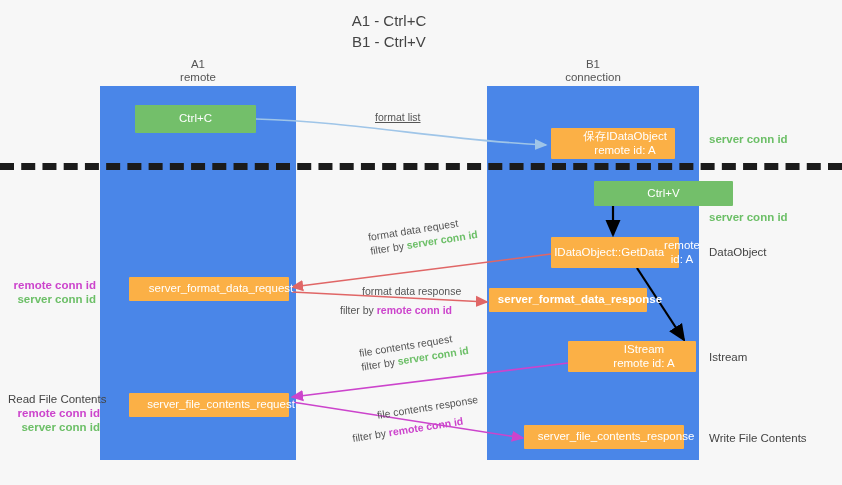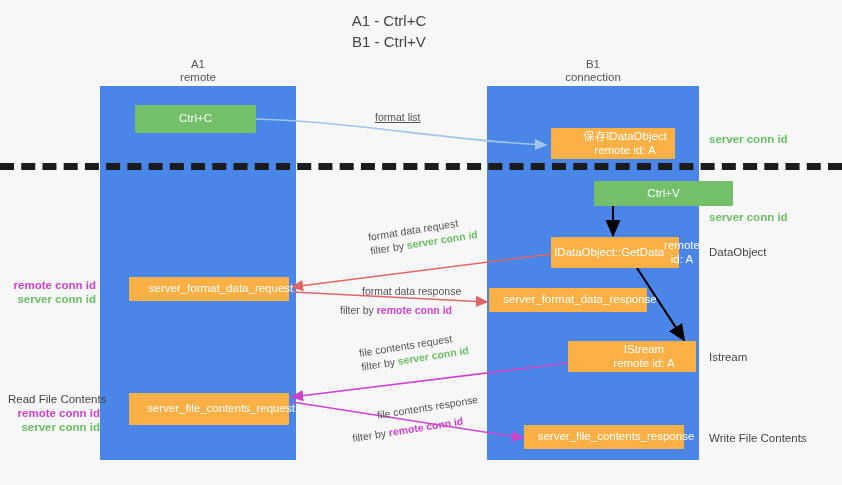--- a/index.html
+++ b/index.html
@@ -125,30 +125,30 @@
 
   <div class="node orange" style="left:551px;top:237px;width:128px;height:31px;flex-direction:row;">
     <span>IDataObject::GetData</span>
     <span>remote id: A</span>
   </div>
 
   <div class="node orange" style="left:129px;top:277px;width:160px;height:24px;">
     <span>server_format_data_request</span>
   </div>
 
-  <div class="node orange" style="left:489px;top:288px;width:158px;height:24px;">
+  <div class="node orange" style="left:489px;top:288px;width:158px;height:24px;font-weight:bold;">
     <span>server_format_data_response</span>
   </div>
 
   <div class="node orange" style="left:568px;top:341px;width:128px;height:31px;flex-direction:column;">
     <span>IStream</span>
     <span>remote id: A</span>
   </div>
 
-  <div class="node orange" style="left:129px;top:393px;width:160px;height:32px;">
+  <div class="node orange" style="left:129px;top:393px;width:160px;height:24px;">
     <span>server_file_contents_request</span>
   </div>
 
   <div class="node orange" style="left:524px;top:425px;width:160px;height:24px;">
     <span>server_file_contents_response</span>
   </div>
 
   <div class="side-label green-txt" style="left:709px;top:132px;">server conn id</div>
   <div class="side-label green-txt" style="left:709px;top:210px;">server conn id</div>
   <div class="side-label" style="left:709px;top:245px;">DataObject</div>

